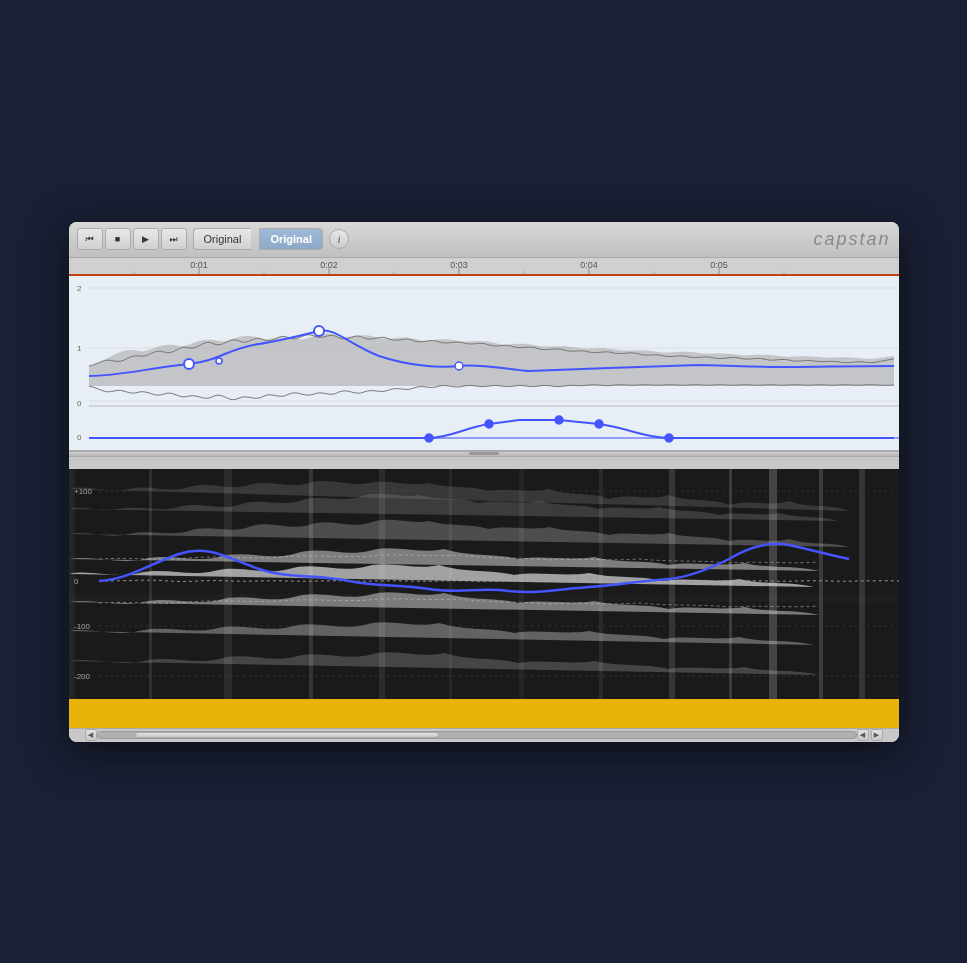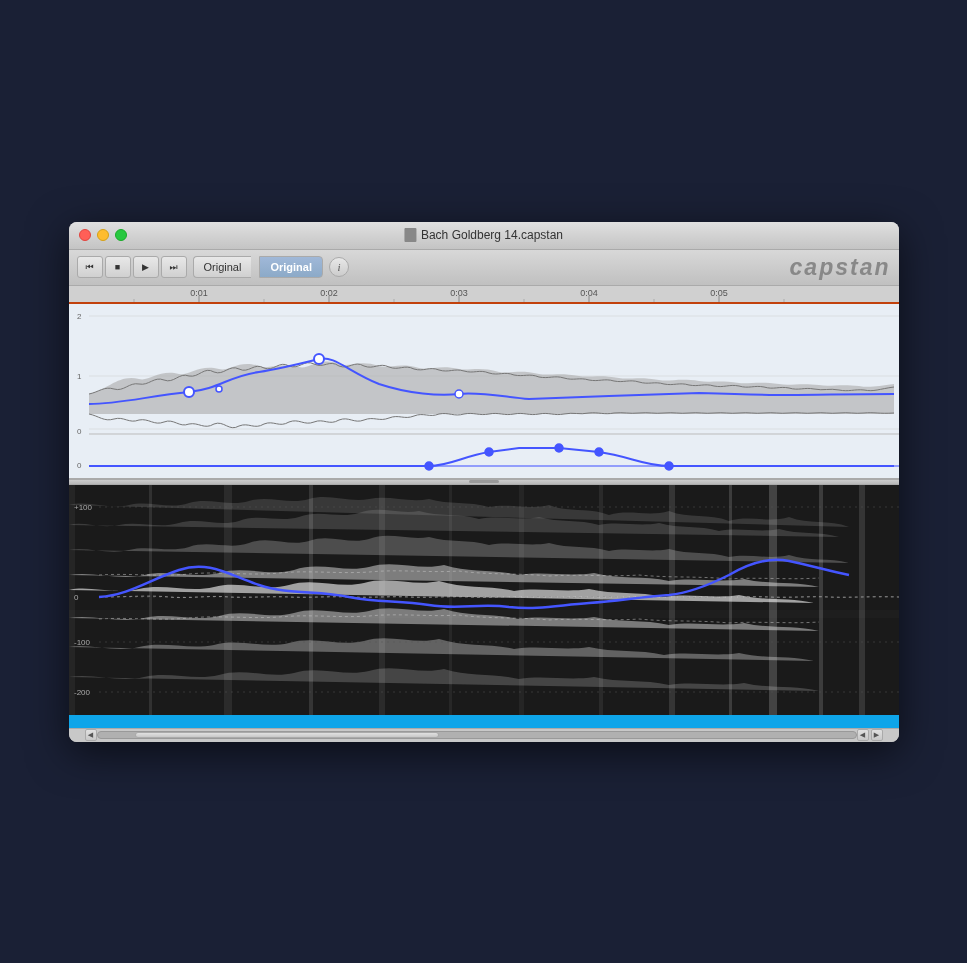--- a/index.html
+++ b/index.html
@@ -149,23 +149,23 @@
       justify-content: center;
       cursor: pointer;
       font-size: 11px;
       font-style: italic;
       color: #555;
       font-family: Georgia, serif;
     }
 
     .capstan-logo {
       margin-left: auto;
-      font-size: 23px;
+      font-size: 18px;
       color: #888;
-      font-weight: 700;
+      font-weight: 400;
       letter-spacing: 2px;
       font-style: italic;
     }
 
     
     .timeline-ruler {
       height: 18px;
       background: #d0d0d0;
       border-bottom: 2px solid #c2410c;
       position: relative;
@@ -198,23 +198,24 @@
     .divider-handle {
       width: 30px;
       height: 3px;
       background: #999;
       border-radius: 2px;
     }
 
     
     .spectrogram-panel {
       flex: 1;
-      background: #0ea5e9;
+      background: #eab308;
       position: relative;
       overflow: hidden;
+      margin-top: 12px;
     }
 
     
     .scrollbar-area {
       height: 14px;
       background: #c8c8c8;
       border-top: 1px solid #aaa;
       display: flex;
       align-items: center;
       padding: 0 16px;
@@ -254,31 +255,20 @@
       font-size: 7px;
       cursor: pointer;
       color: #555;
     }
   </style>
 </head>
 <body>
 
 <div class="window">
 
-  <div class="titlebar">
-    <div class="traffic-lights">
-      <div class="traffic-light tl-close"></div>
-      <div class="traffic-light tl-min"></div>
-      <div class="traffic-light tl-max"></div>
-    </div>
-    <div class="titlebar-title">
-      <div class="doc-icon"></div>
-      <span>Bach Goldberg 14.capstan</span>
-    </div>
-  </div>
 
   <div class="toolbar">
     <div class="transport-group">
       <div class="transport-btn">⏮</div>
       <div class="transport-btn">■</div>
       <div class="transport-btn">▶</div>
       <div class="transport-btn">⏭</div>
     </div>
 
     <div class="view-toggle">

